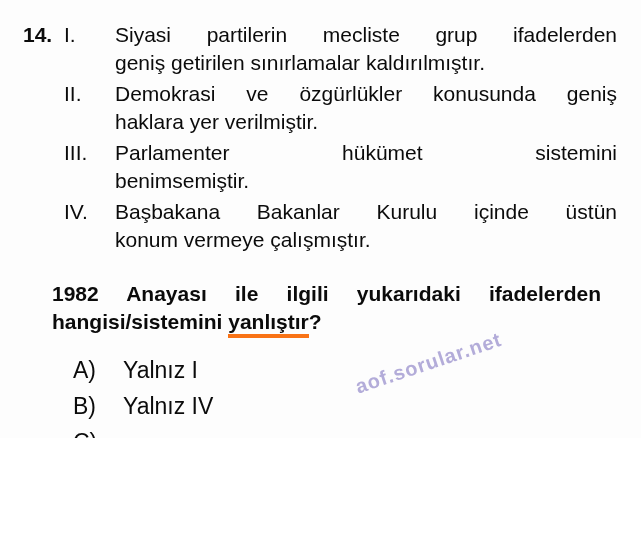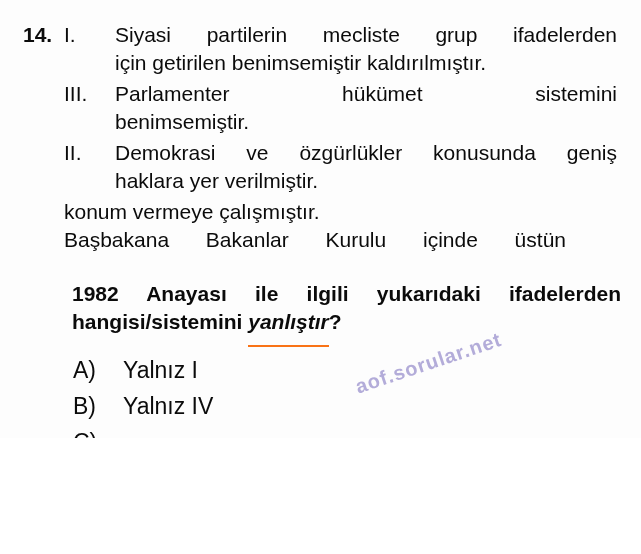--- a/index.html
+++ b/index.html
@@ -55,33 +55,32 @@
   .line.justified {
     white-space: normal;
     text-align: justify;
     text-align-last: justify;
     text-justify: inter-word;
   }
 
   
   .stem {
     position: absolute;
-    left: 72px;
+    left: 52px;
     top: 280px;
     width: 549px;
     font-weight: bold;
   }
   .stem .line {
     font-size: 21px;
     line-height: 28px;
   }
   .underlined {
-    border-bottom: 2px solid #f97316;
-    padding-bottom: 12px;
-    font-style: italic;
+    border-bottom: 4px solid #f97316;
+    padding-bottom: 1px;
   }
 
   
   .options {
     position: absolute;
     left: 73px;
     top: 355px;
     width: 320px;
   }
   .option {
@@ -129,44 +128,45 @@
 <div id="page" style="background: rgb(253, 253, 253); color: rgb(11, 11, 11);">
 
   <div class="qnum">14.</div>
 
   <div class="statements">
 
     <div class="statement">
       <div class="numeral">I.</div>
       <div class="stmt-lines">
         <div class="line justified">Siyasi partilerin mecliste grup ifadelerden</div>
-        <div class="line">için getirilen benimsemiştir kaldırılmıştır.</div>
+        <div class="line">geniş getirilen sınırlamalar kaldırılmıştır.</div>
+      </div>
+    </div>
+
+    <div class="statement">
+      <div class="numeral">II.</div>
+      <div class="stmt-lines">
+        <div class="line justified">Demokrasi ve özgürlükler konusunda geniş</div>
+        <div class="line">haklara yer verilmiştir.</div>
       </div>
     </div>
 
     <div class="statement">
       <div class="numeral">III.</div>
       <div class="stmt-lines">
         <div class="line justified">Parlamenter hükümet sistemini</div>
         <div class="line">benimsemiştir.</div>
       </div>
     </div>
 
     <div class="statement">
-      <div class="numeral">II.</div>
+      <div class="numeral">IV.</div>
       <div class="stmt-lines">
-        <div class="line justified">Demokrasi ve özgürlükler konusunda geniş</div>
-        <div class="line">haklara yer verilmiştir.</div>
-      </div>
-    </div>
-
-    <div class="statement">
-      <div class="stmt-lines">
+        <div class="line justified">Başbakana Bakanlar Kurulu içinde üstün</div>
         <div class="line">konum vermeye çalışmıştır.</div>
-        <div class="line justified">Başbakana Bakanlar Kurulu içinde üstün</div>
       </div>
     </div>
 
   </div>
 
   <div class="stem">
     <div class="line justified">1982 Anayası ile ilgili yukarıdaki ifadelerden</div>
     <div class="line"><span>hangisi/sistemini </span><span class="underlined">yanlıştır</span><span>?</span></div>
   </div>
 

